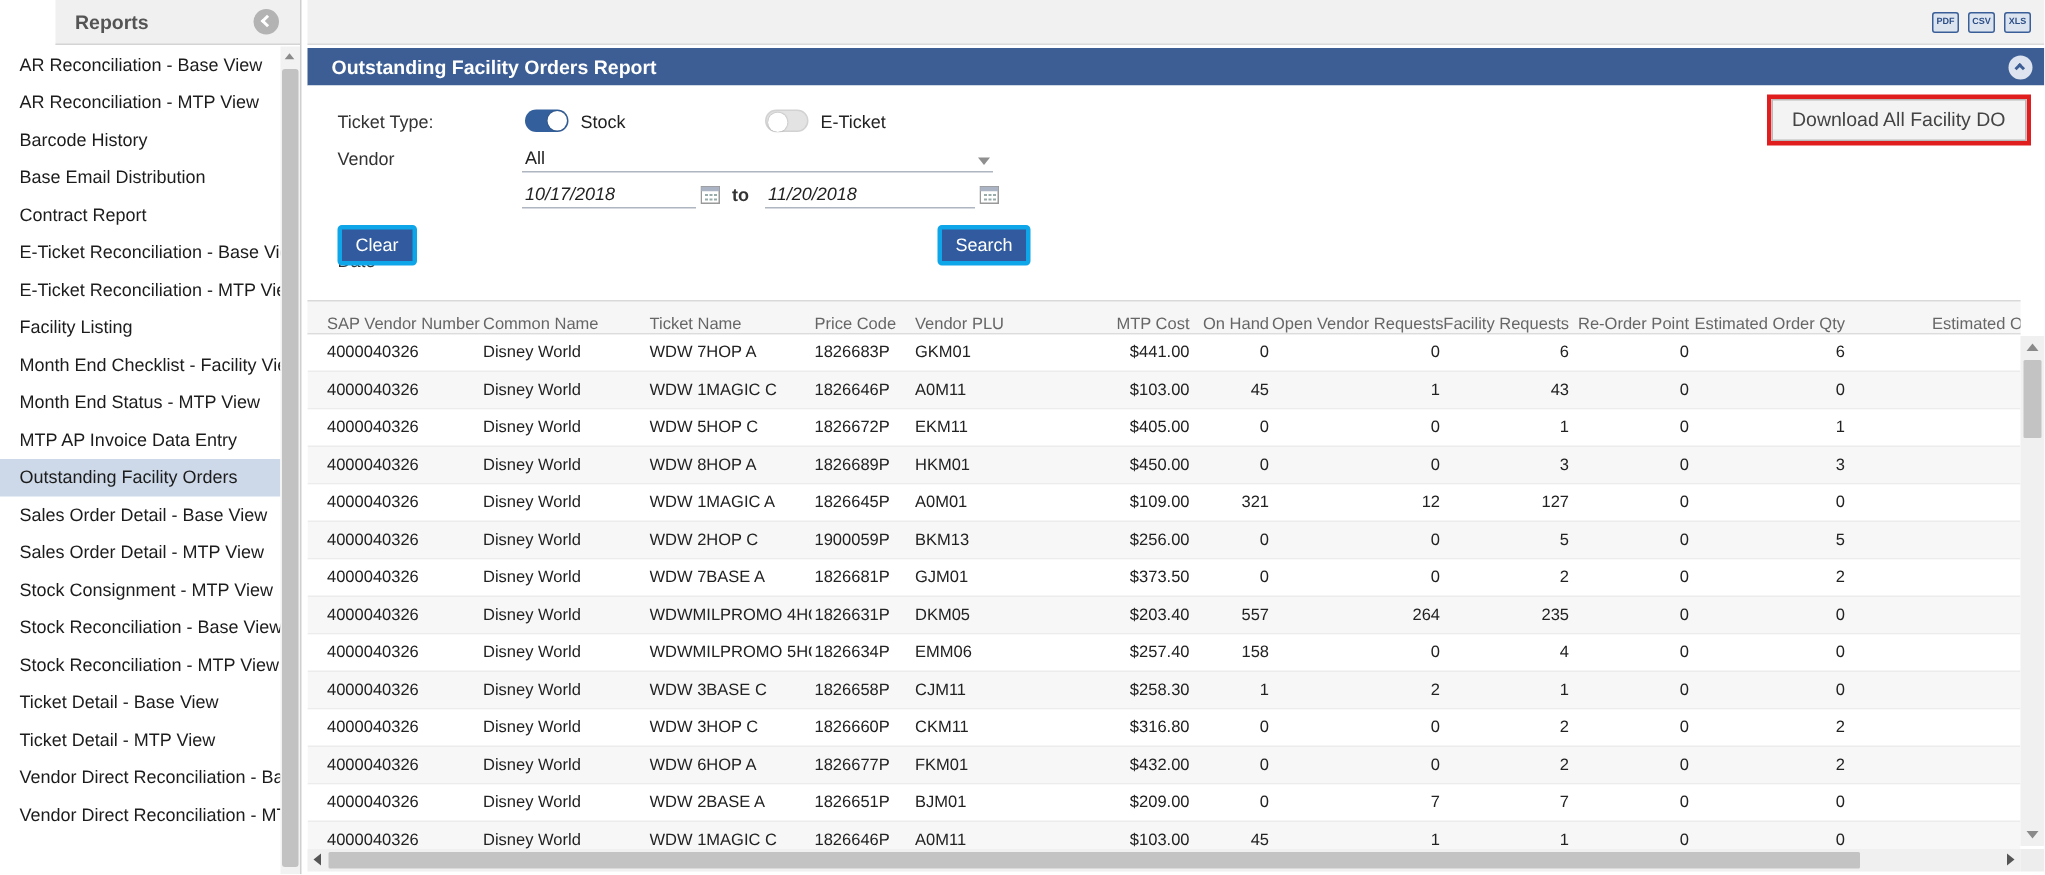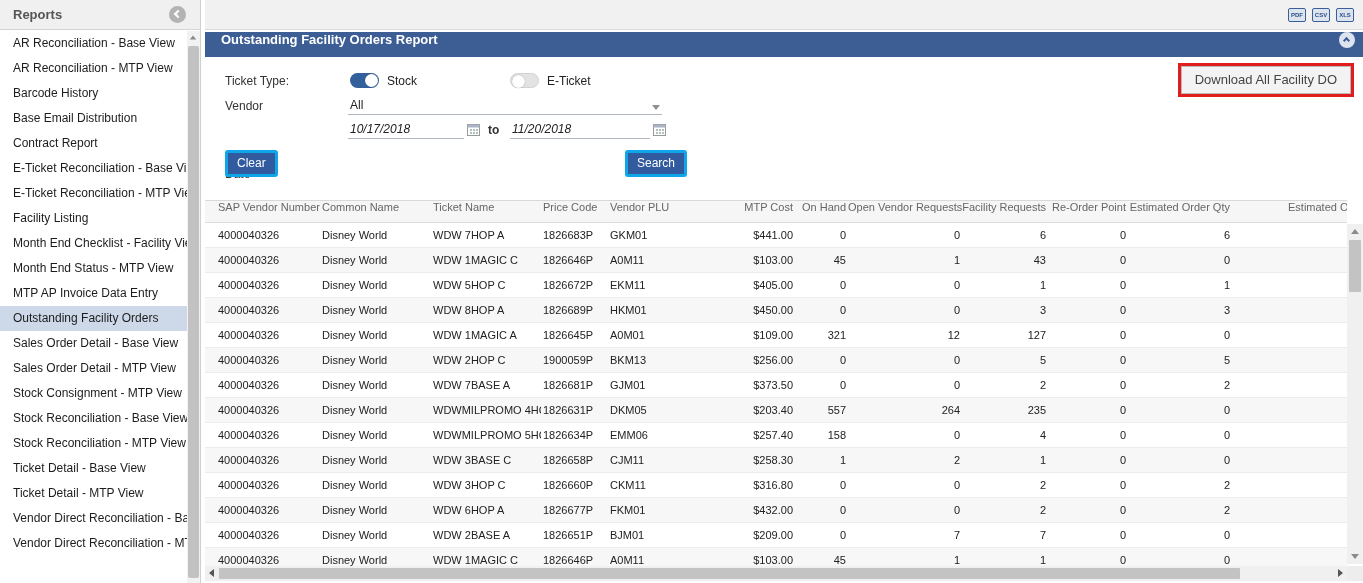--- a/index.html
+++ b/index.html
@@ -1,37 +1,37 @@
 <!DOCTYPE html>
 <html><head>
 <meta charset="utf-8">
 <style>
   * { margin:0; padding:0; box-sizing:border-box; }
   html,body { background:#fff; }
   body { font-family:"Liberation Sans", sans-serif; }
   #app { position:relative; width:1363px; height:583px; background:#fff; overflow:hidden; }
 
   
-  .sidebar { position:absolute; left:0; top:0; width:201px; height:583px; background:#fff; border-right:1px solid #cfcfcf; }
+  .sidebar { position:absolute; left:0; top:0; width:201px; height:583px; background:#fff; border-right:1px solid #cfcfcf;padding-left:37px; }
   .sidebar-header { height:30px; background:#f0f0f0; border-bottom:1px solid #d4d4d4; display:flex; align-items:center; }
   .sidebar-title { flex:1; font-size:13px; font-weight:bold; color:#555; padding-left:13px; }
   .collapse-btn { width:17px; height:17px; border-radius:50%; background:#b3b3b3; margin-right:14px; position:relative; cursor:pointer; }
   .chev-left { position:absolute; left:6px; top:5px; width:6px; height:6px; border-left:2px solid #fff; border-bottom:2px solid #fff; transform:rotate(45deg); }
   .sidebar-list { position:absolute; top:31px; left:0; right:13px; bottom:0; overflow:hidden; }
   .side-item { height:25px; line-height:25px; padding-left:13px; font-size:12px; color:#1c1c1c; white-space:nowrap; overflow:hidden; cursor:pointer; }
   .side-item.selected { background:#cdd9e9; }
   .side-scrollbar { position:absolute; top:31px; right:0; width:13px; bottom:0; background:#f2f2f2; }
   .sb-thumb { position:absolute; top:15px; bottom:5px; left:1px; right:1px; background:#c2c2c2; border-radius:2px; }
   .sb-up { position:absolute; top:4px; left:2px; }
 
   
   .main { position:absolute; left:205px; top:0; right:0; height:583px; background:#fff; }
   .toolbar { height:30px; background:#f1f1f1; border-bottom:1px solid #dadada; display:flex; justify-content:flex-end; align-items:center; gap:6px; padding-right:9px; }
   .file-icon { width:18px; height:14px; border:1px solid #3a5e97; border-radius:2px; background:#dce4f0; color:#2d4f86; font-size:6px; font-weight:bold; display:flex; align-items:center; justify-content:center; cursor:pointer; }
-  .titlebar { position:absolute; top:32px; left:0; right:0; height:25px; background:#3d5e94; display:flex; align-items:flex-start; }
+  .titlebar { position:absolute; top:32px; left:0; right:0; height:25px; background:#3d5e94; display:flex; align-items:center; }
   .title { flex:1; color:#fff; font-size:13px; font-weight:bold; padding-left:16px; }
   .collapse-up { width:16px; height:16px; border-radius:50%; background:#dde4f0; margin-right:8px; position:relative; cursor:pointer; }
   .chev-up { position:absolute; left:5px; top:6px; width:5px; height:5px; border-left:2px solid #3d5e94; border-top:2px solid #3d5e94; transform:rotate(45deg); }
 
   .content { position:absolute; top:57px; left:0; right:0; bottom:0; background:#fff; }
 
   
   .f-label { position:absolute; left:20px; font-size:12px; color:#333; }
   .lbl-ticket { top:17px; } .lbl-vendor { top:42px; } .lbl-date { top:66px;margin-top:44px; }
   .toggle { position:absolute; width:29px; height:15px; border-radius:8px; cursor:pointer; }
@@ -51,21 +51,21 @@
   .cal1 { left:262px; } .cal2 { left:448px; }
   .to-word { position:absolute; left:283px; top:66px; font-size:12px; font-weight:bold; color:#333; }
   .btn { position:absolute; background:#315b9e; color:#fff; font-size:12px; border:3px solid #0ea5e9; border-radius:3px; padding:3px 9px 4px; cursor:pointer; font-family:"Liberation Sans",sans-serif; }
   .btn-clear { left:20px; top:93px; }
   .btn-search { left:420px; top:93px; }
   .download-wrap { position:absolute; top:6px; right:9px; border:3px solid #e01e1e; background:#fff; }
   .download-btn { display:block; background:#f3f3f3; border:1px solid #b9b9b9; color:#444; font-size:13px; padding:5px 13px 6px; cursor:pointer; font-family:"Liberation Sans",sans-serif; }
 
   
   .table { position:absolute; top:143px; left:0; width:1142px; }
-  .thead { display:flex; height:23px; background:#f6f6f6; border-top:1px solid #d9d9d9; border-bottom:1px solid #dcdcdc; align-items:flex-start; color:#666; font-size:11px; }
+  .thead { display:flex; height:23px; background:#f6f6f6; border-top:1px solid #d9d9d9; border-bottom:1px solid #dcdcdc; align-items:flex-end; color:#666; font-size:11px; }
   .tbody { height:343px; overflow:hidden; }
   .trow { display:flex; height:25px; align-items:center; font-size:11px; color:#222; border-bottom:1px solid #ececec; background:#fff; }
   .trow:nth-child(even) { background:#f7f7f7; }
   .cell { white-space:nowrap; overflow:hidden; flex:none; }
   .c0 { width:115px; padding-left:13px; } .c1 { width:113px; padding-left:2px; }
   .c2 { width:108px; } .c3 { width:67px; padding-left:2px; } .c4 { width:102px; padding-left:2px; }
   .c5 { width:85px; } .c6 { width:53px; } .c7 { width:114px; } .c8 { width:86px; }
   .c9 { width:80px; } .c10 { width:104px; } .c11 { width:115px; padding-left:56px; }
   .right { text-align:right; padding-right:2px; }
 

